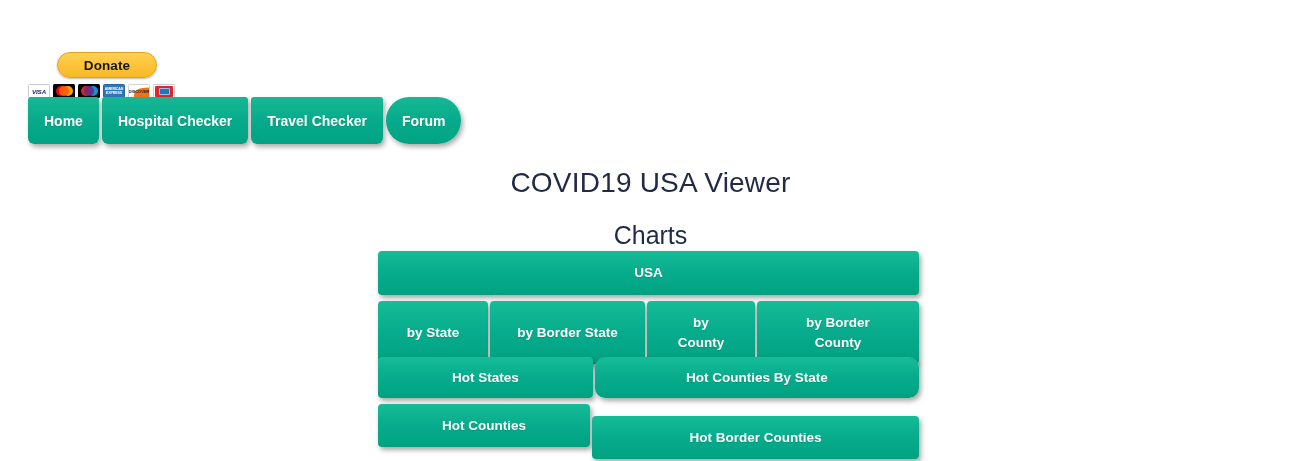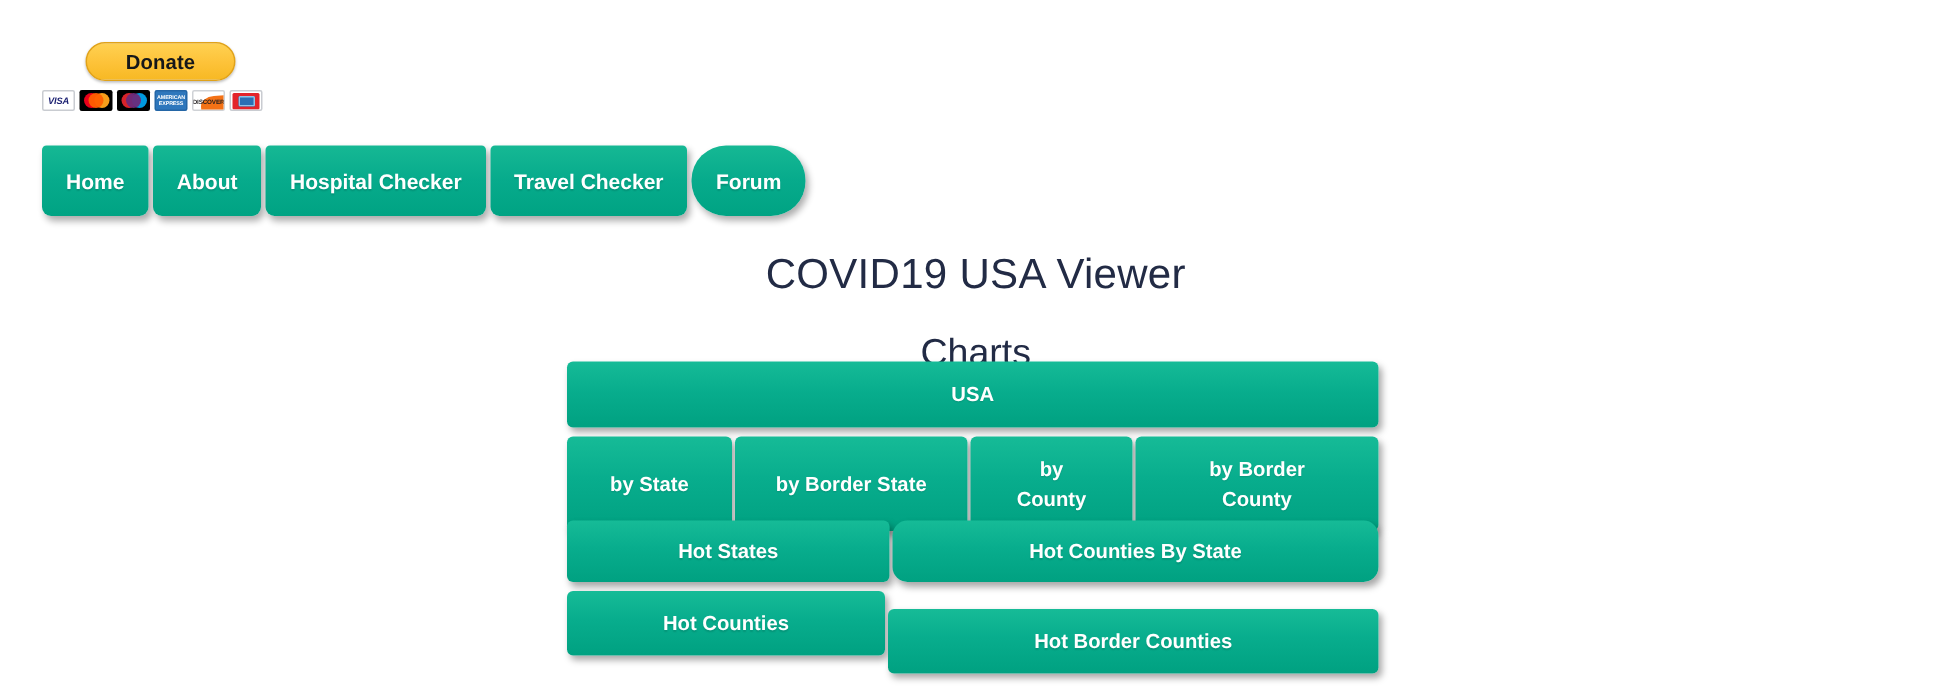--- a/index.html
+++ b/index.html
@@ -34,20 +34,21 @@
     box-shadow: 0 1px 2px rgba(0,0,0,0.28);
     color: #15171a;
     font-size: 13.5px;
     font-weight: bold;
     line-height: 26px;
     text-align: center;
     cursor: pointer;
     letter-spacing: 0.1px;
     font-family: "Liberation Sans", sans-serif;
     padding: 0;
+    margin-top: 24px;
   }
   #card-strip {
     margin-top: 6px;
     margin-left: 0px;
     display: flex;
     gap: 3px;
     align-items: center;
   }
   .card-icon {
     width: 22px;
@@ -169,21 +170,21 @@
     color: #222b45;
     font-size: 25px;
     font-weight: normal;
     font-family: "Liberation Sans", sans-serif;
   }
 
   
   #chart-grid {
     position: absolute;
     left: 378px;
-    top: 241px;
+    top: 251px;
     width: 541px;
   }
   .grid-row {
     display: flex;
     margin-bottom: 6px;
   }
   .grid-row:last-child { margin-bottom: 0; }
 
   .grid-btn {
     background: linear-gradient(180deg, #16bb97 0%, #08ad8d 45%, #00a181 100%);
@@ -265,21 +266,20 @@
       <div class="bank-inner">
         <div class="bank-chip"></div>
       </div>
     </div>
 
   </div>
 </div>
 
 <nav id="navbar">
   <div class="nav-item">Home</div>
-  <div class="nav-item">About</div>
   <div class="nav-item">Hospital Checker</div>
   <div class="nav-item">Travel Checker</div>
   <div class="nav-item">Forum</div>
 </nav>
 
 <h1 id="page-title">COVID19 USA Viewer</h1>
 <h2 id="page-subtitle">Charts</h2>
 
 <div id="chart-grid">
 

